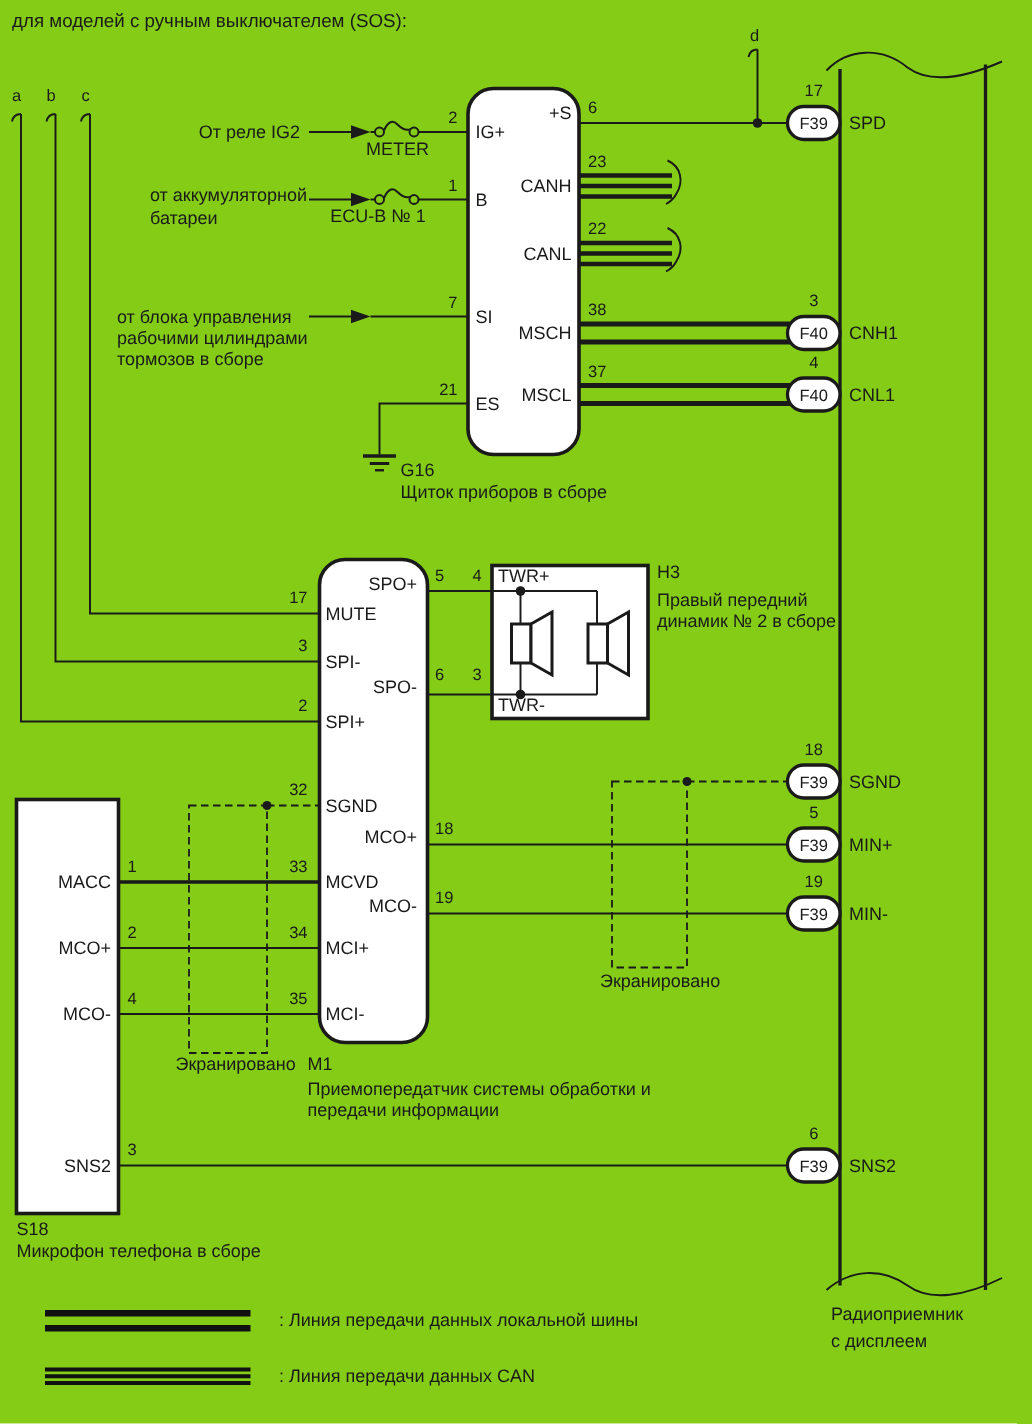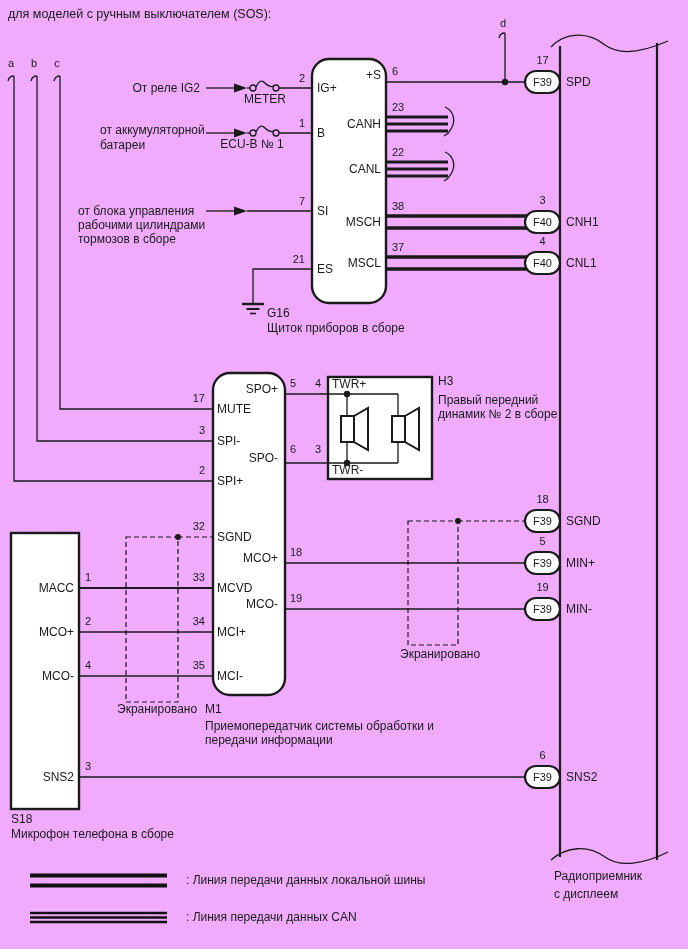--- a/index.html
+++ b/index.html
@@ -1,16 +1,16 @@
 <!DOCTYPE html>
 <html><head>
 <meta charset="utf-8">
 <style>
   html,body{margin:0;padding:0;background:#ffffff;}
-  .stage{position:relative;width:688px;height:949px;background:#f0abfc;overflow:hidden;}
+  .stage{position:relative;width:688px;height:949px;background:#84cc16;overflow:hidden;}
   svg text{font-family:"Liberation Sans","DejaVu Sans",sans-serif;fill:#1a1a1a;}
   .t11{font-size:11px}
   .t12{font-size:12px}
   .t13{font-size:12.5px}
   .end{text-anchor:end}
   .mid{text-anchor:middle}
   .w{stroke:#1a1a1a;stroke-width:1.3;fill:none}
   .w2{stroke:#1a1a1a;stroke-width:2.2;fill:none}
   .box{stroke:#1a1a1a;stroke-width:2.4;fill:#ffffff}
   .pill{stroke:#1a1a1a;stroke-width:2.2;fill:#ffffff}

